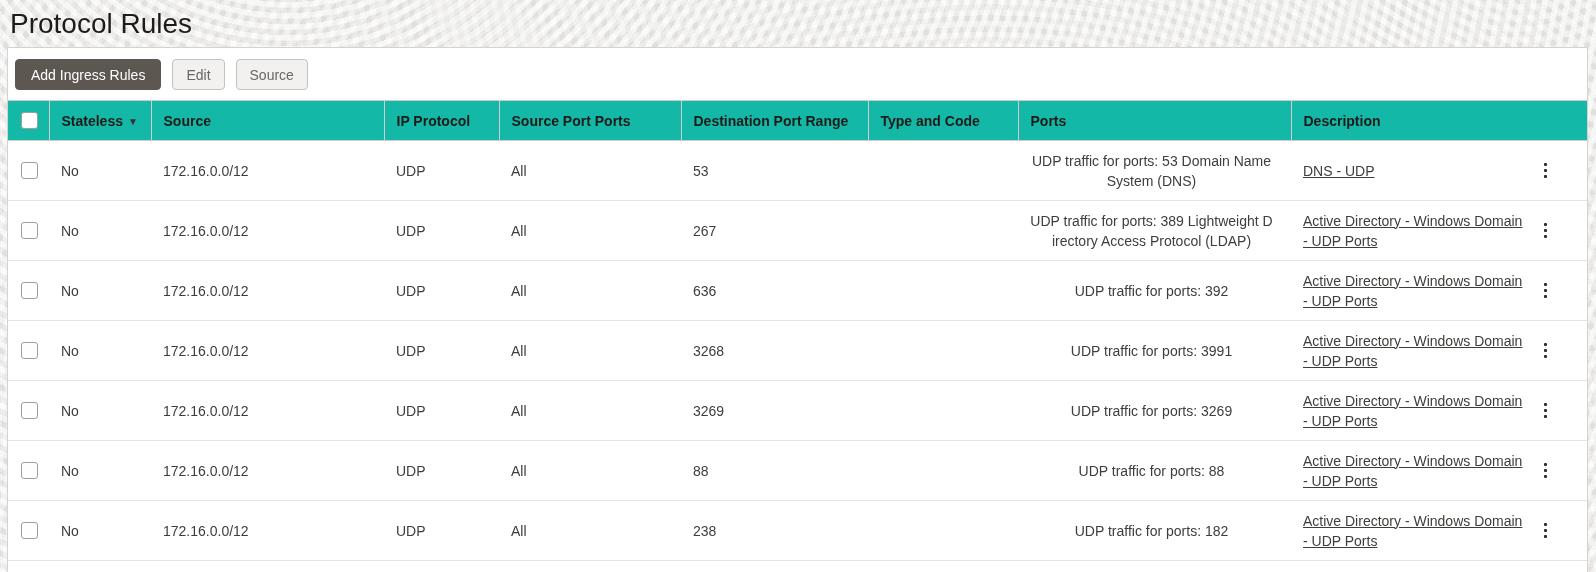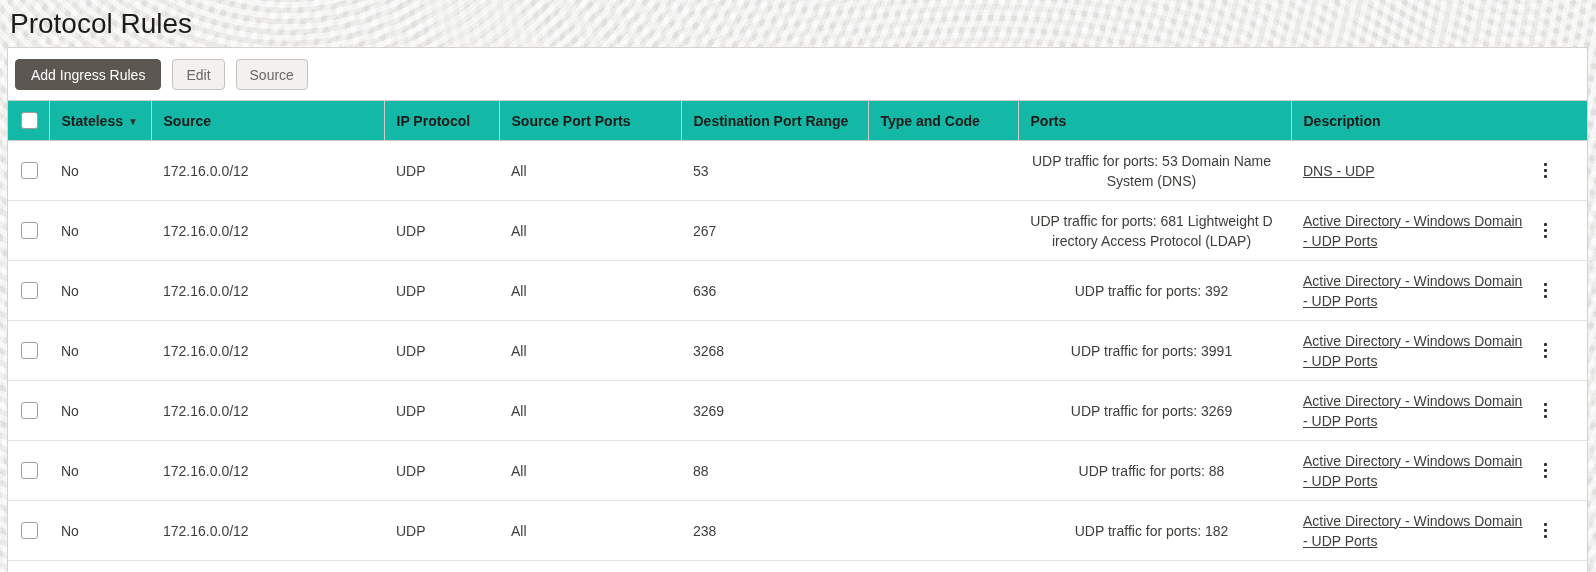--- a/index.html
+++ b/index.html
@@ -208,21 +208,21 @@
   <tr>
     <td class="col-check">
       <input type="checkbox" style="">
     </td>
     <td>No</td>
     <td>172.16.0.0/12</td>
     <td>UDP</td>
     <td>All</td>
     <td>267</td>
     <td></td>
-    <td class="cell-allows">UDP traffic for ports: 681 Lightweight Directory Access Protocol (LDAP)</td>
+    <td class="cell-allows">UDP traffic for ports: 389 Lightweight Directory Access Protocol (LDAP)</td>
     <td class="cell-description">
       <span>Active Directory - Windows Domain - UDP Ports</span>
       <span class="kebab">
               <i></i>
               <i></i>
               <i></i>
             </span>
     </td>
   </tr>
 

